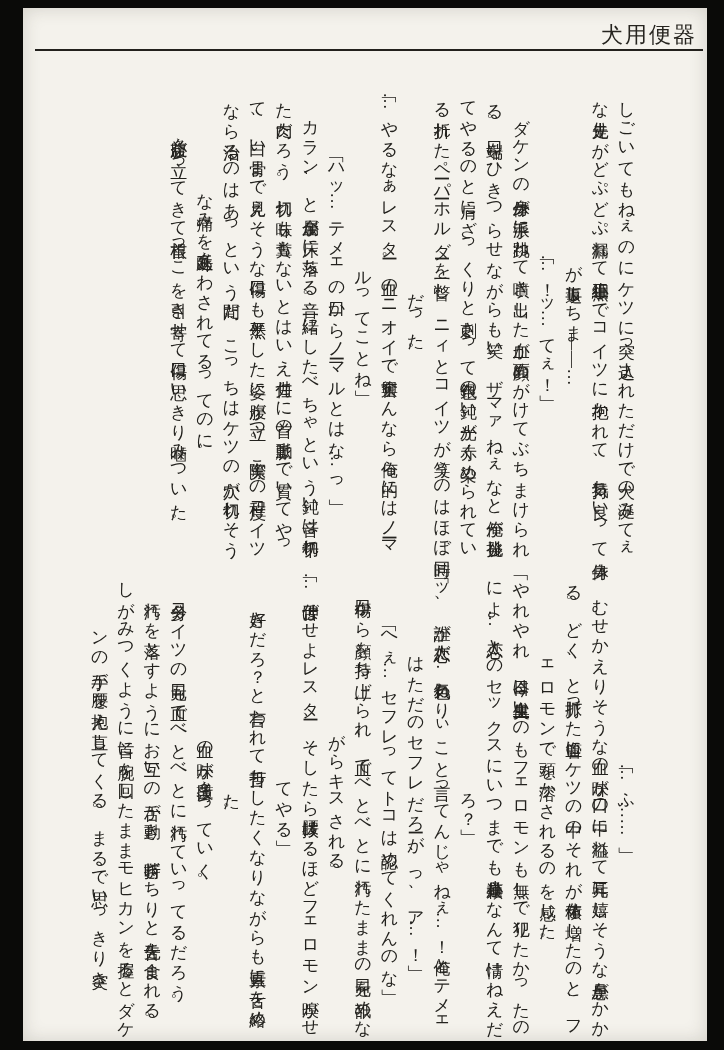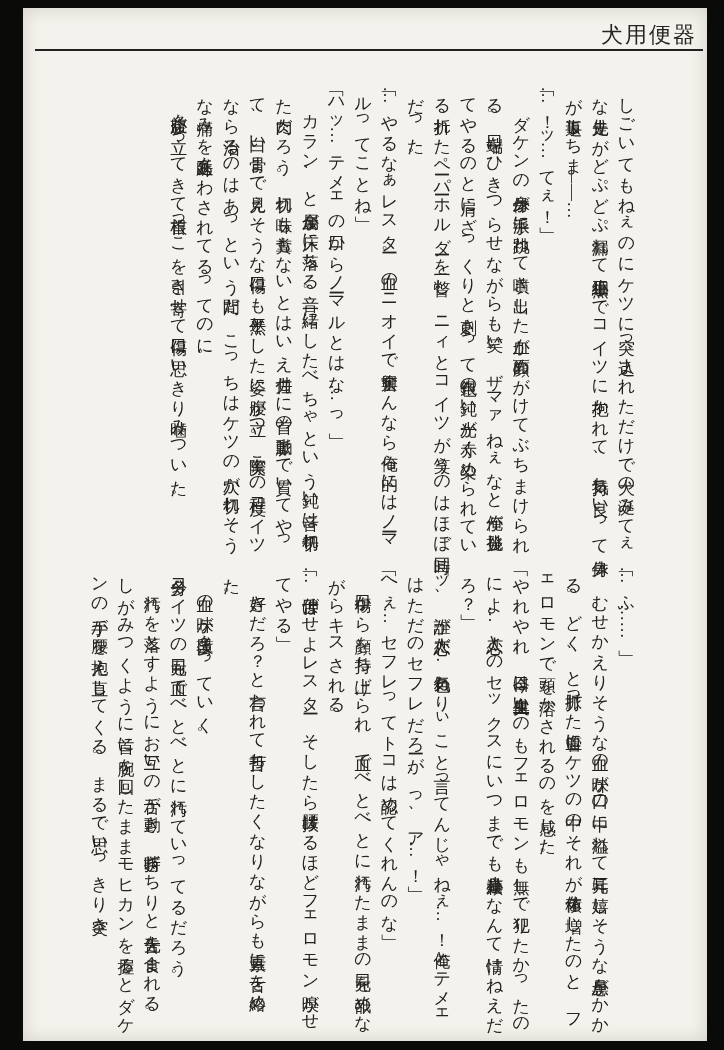--- a/index.html
+++ b/index.html
@@ -8,20 +8,21 @@
     width:724px; height:1050px;
     background:#0a0a08;
     overflow:hidden;
     font-family:"Liberation Serif","DejaVu Serif",serif;
   }
   .page {
     position:absolute;
     left:23px; top:8px; right:17px; bottom:9px;
     background:#f4f2ec;
     box-shadow: inset 0 0 18px rgba(60,55,40,0.18);
+    text-align: center;
   }
   .header-title {
     position:absolute;
     top:12px; right:10px;
     font-size:22px;
     letter-spacing:2px;
     color:#26241f;
   }
   .header-rule {
     position:absolute;

